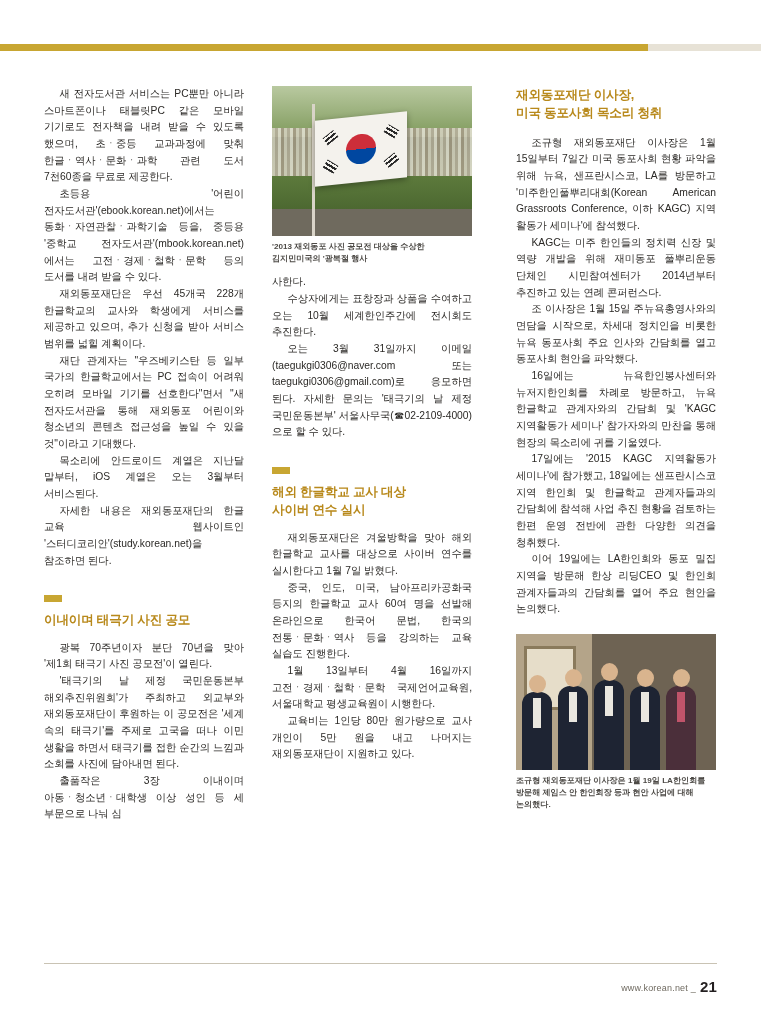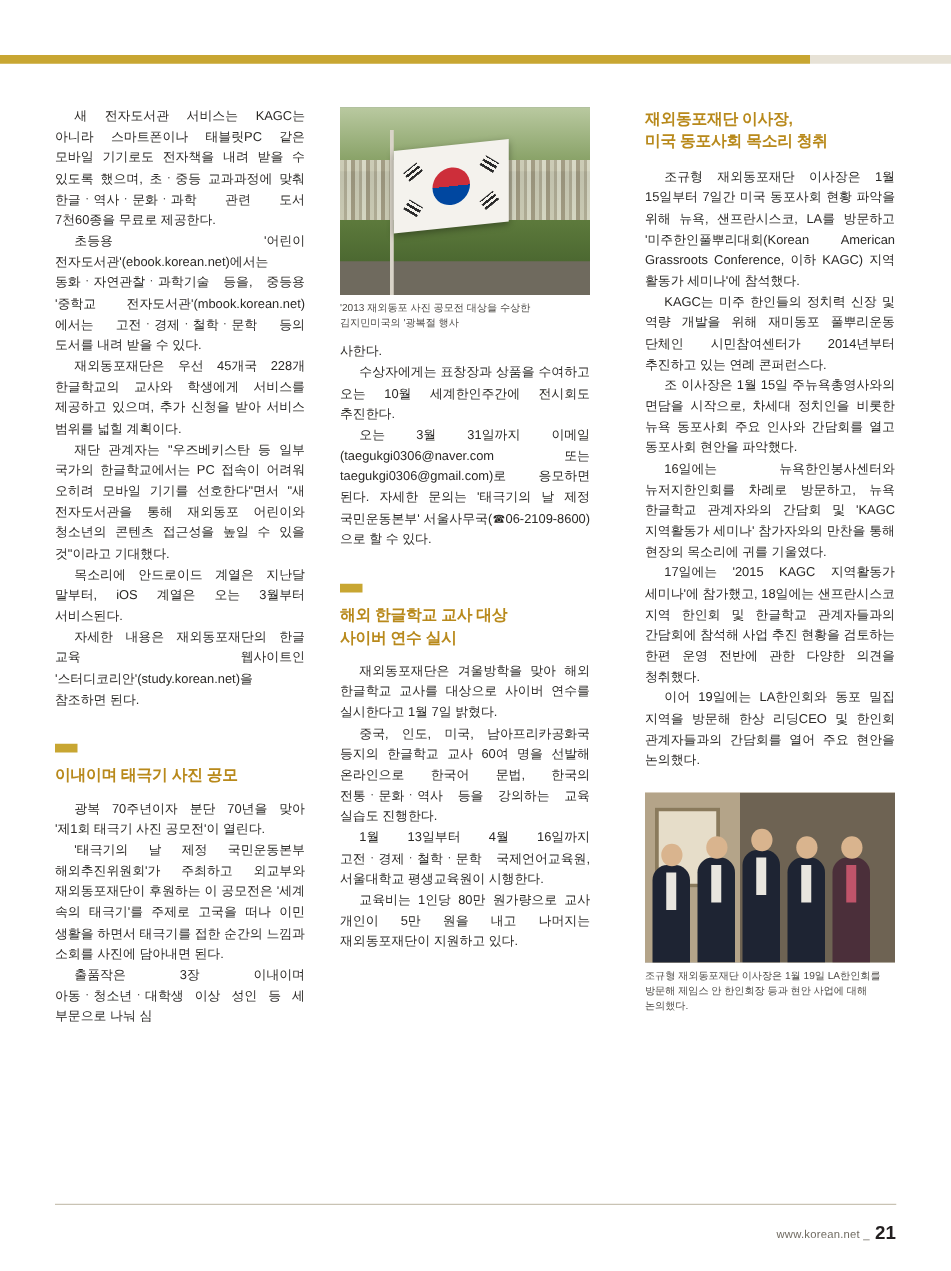--- a/index.html
+++ b/index.html
@@ -81,20 +81,21 @@
   
   .figure { margin: 0; }
   .fig-caption {
     font-size: 8.1px;
     line-height: 1.5;
     color: #4d4a46;
     margin-top: 5px;
     text-align: left;
     text-indent: 0;
     word-break: keep-all;
+    font-weight: bold;
   }
 
   
   .photo1 {
     width: 200px;
     height: 150px;
     position: relative;
     overflow: hidden;
     background: linear-gradient(#5f7e3f 0%, #42602c 38%, #6d8a4a 58%, #8aa162 100%);
   }
@@ -210,21 +211,21 @@
 </style>
 </head>
 <body>
 
 <div class="page">
 
   <div class="top-bar-left"></div>
   <div class="top-bar-right"></div>
 
   <div class="col col-1">
-    <p>새 전자도서관 서비스는 KAGC는 아니라 스마트폰이나 태블릿PC 같은 모바일 기기로도 전자책을 내려 받을 수 있도록 했으며, 초ㆍ중등 교과과정에 맞춰 한글ㆍ역사ㆍ문화ㆍ과학 관련 도서 7천60종을 무료로 제공한다.</p>
+    <p>새 전자도서관 서비스는 PC뿐만 아니라 스마트폰이나 태블릿PC 같은 모바일 기기로도 전자책을 내려 받을 수 있도록 했으며, 초ㆍ중등 교과과정에 맞춰 한글ㆍ역사ㆍ문화ㆍ과학 관련 도서 7천60종을 무료로 제공한다.</p>
     <p>초등용 '어린이 전자도서관'(ebook.korean.net)에서는 동화ㆍ자연관찰ㆍ과학기술 등을, 중등용 '중학교 전자도서관'(mbook.korean.net)에서는 고전ㆍ경제ㆍ철학ㆍ문학 등의 도서를 내려 받을 수 있다.</p>
     <p>재외동포재단은 우선 45개국 228개 한글학교의 교사와 학생에게 서비스를 제공하고 있으며, 추가 신청을 받아 서비스 범위를 넓힐 계획이다.</p>
     <p>재단 관계자는 "우즈베키스탄 등 일부 국가의 한글학교에서는 PC 접속이 어려워 오히려 모바일 기기를 선호한다"면서 "새 전자도서관을 통해 재외동포 어린이와 청소년의 콘텐츠 접근성을 높일 수 있을 것"이라고 기대했다.</p>
     <p>목소리에 안드로이드 계열은 지난달 말부터, iOS 계열은 오는 3월부터 서비스된다.</p>
     <p>자세한 내용은 재외동포재단의 한글 교육 웹사이트인 '스터디코리안'(study.korean.net)을 참조하면 된다.</p>
 
     <div class="gap-lg"></div>
     <div class="head-marker"></div>
     <div class="section-head">이내이며 태극기 사진 공모</div>
 
@@ -249,21 +250,21 @@
           <div class="b4"></div>
         </div>
       </div>
       <figcaption class="fig-caption">'2013 재외동포 사진 공모전  대상을 수상한 김지민미국의 '광복절 행사</figcaption>
     </figure>
 
     <div class="gap-sm"></div>
 
     <p class="noindent">사한다.</p>
     <p>수상자에게는 표창장과 상품을 수여하고 오는 10월 세계한인주간에 전시회도 추진한다.</p>
-    <p>오는 3월 31일까지 이메일(taegukgi0306@naver.com 또는 taegukgi0306@gmail.com)로 응모하면 된다. 자세한 문의는 '태극기의 날 제정 국민운동본부' 서울사무국(☎06-2109-8600)으로 할 수 있다.</p>
+    <p>오는 3월 31일까지 이메일(taegukgi0306@naver.com 또는 taegukgi0306@gmail.com)로 응모하면 된다. 자세한 문의는 '태극기의 날 제정 국민운동본부' 서울사무국(☎02-2109-4000)으로 할 수 있다.</p>
 
     <div class="gap-lg"></div>
     <div class="head-marker"></div>
     <div class="section-head" style="white-space: pre-line;">해외 한글학교 교사 대상
 사이버 연수 실시</div>
 
     <p>재외동포재단은 겨울방학을 맞아 해외 한글학교 교사를 대상으로 사이버 연수를 실시한다고 1월 7일 밝혔다.</p>
     <p>중국, 인도, 미국, 남아프리카공화국 등지의 한글학교 교사 60여 명을 선발해 온라인으로 한국어 문법, 한국의 전통ㆍ문화ㆍ역사 등을 강의하는 교육 실습도 진행한다.</p>
     <p>1월 13일부터 4월 16일까지 고전ㆍ경제ㆍ철학ㆍ문학 국제언어교육원, 서울대학교 평생교육원이 시행한다.</p>
     <p>교육비는 1인당 80만 원가량으로 교사 개인이 5만 원을 내고 나머지는 재외동포재단이 지원하고 있다.</p>

